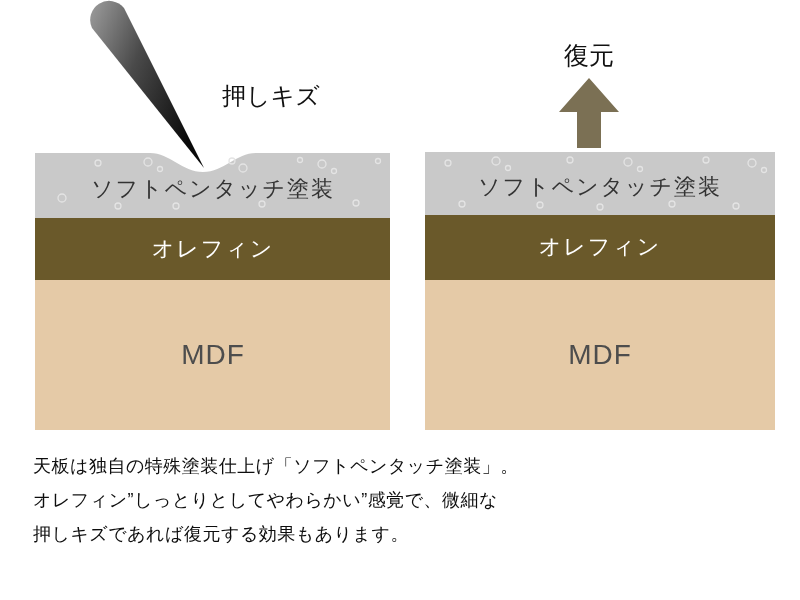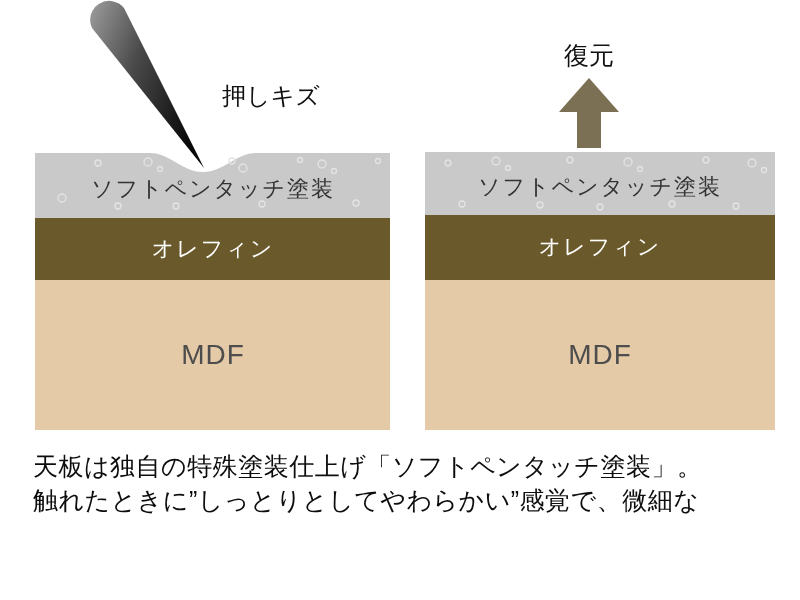--- a/index.html
+++ b/index.html
@@ -3,21 +3,21 @@
 <meta charset="utf-8">
 <style>
   html,body{margin:0;padding:0;background:#fff;}
   .stage{
     position:relative;width:800px;height:600px;background:#ffffff;
     font-family:"Liberation Sans","DejaVu Sans",sans-serif;overflow:hidden;
   }
   .diagram-svg{position:absolute;left:0;top:0;}
   .caption{
     position:absolute;left:33px;top:449px;width:745px;
-    font-size:25px;line-height:34px;color:#0d0d0d;
+    font-size:18px;line-height:34px;color:#0d0d0d;
     letter-spacing:0.5px;
   }
   .caption div{white-space:nowrap;}
   svg text{font-family:"Liberation Sans","DejaVu Sans",sans-serif;}
   .layer-label{letter-spacing:2px;}
 </style>
 </head>
 <body>
 
 <div class="stage">
@@ -93,16 +93,17 @@
 
       <text x="589" y="64" font-size="25" fill="#111111" text-anchor="middle">復元</text>
       <text x="600" y="194" font-size="22" fill="#333333" text-anchor="middle" class="layer-label">ソフトペンタッチ塗装</text>
       <text x="600" y="254" font-size="22" fill="#ffffff" text-anchor="middle" class="layer-label">オレフィン</text>
       <text x="600" y="364" font-size="28" fill="#4d4d4d" text-anchor="middle" letter-spacing="1">MDF</text>
     </g>
   </svg>
 
   <div class="caption">
     <div>天板は独自の特殊塗装仕上げ「ソフトペンタッチ塗装」。</div>
-    <div>触れたときに”しっとりとしてやわらかい”感覚で、微細な</div>
+    <div>オレフィン”しっとりとしてやわらかい”感覚で、微細な</div>
+    <div>押しキズであれば復元する効果もあります。</div>
   </div>
 
 </div>
 
 </body></html>

